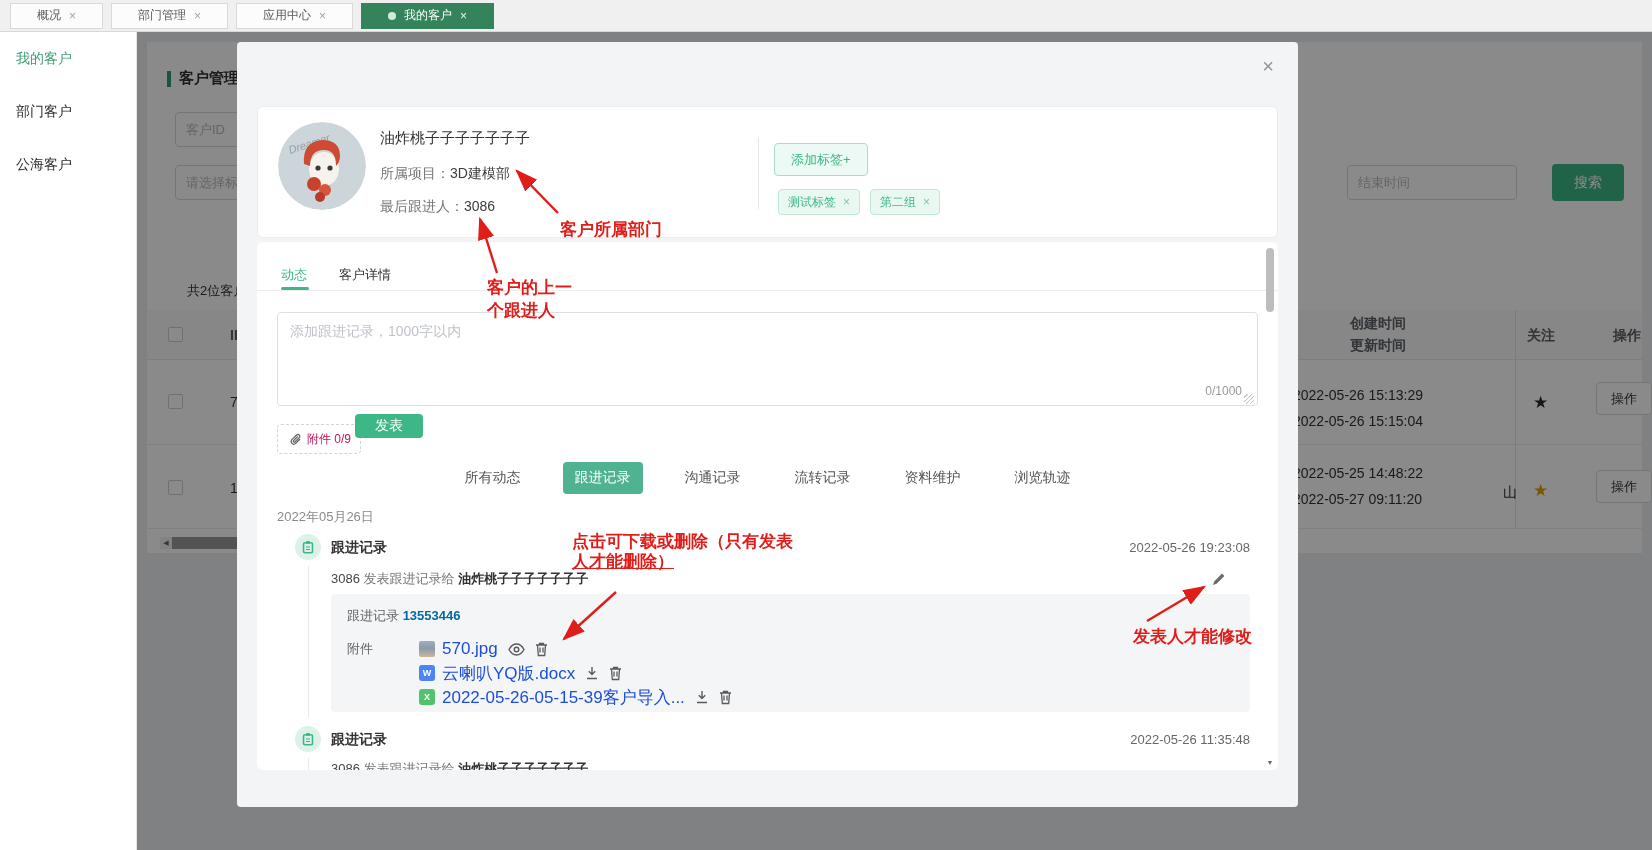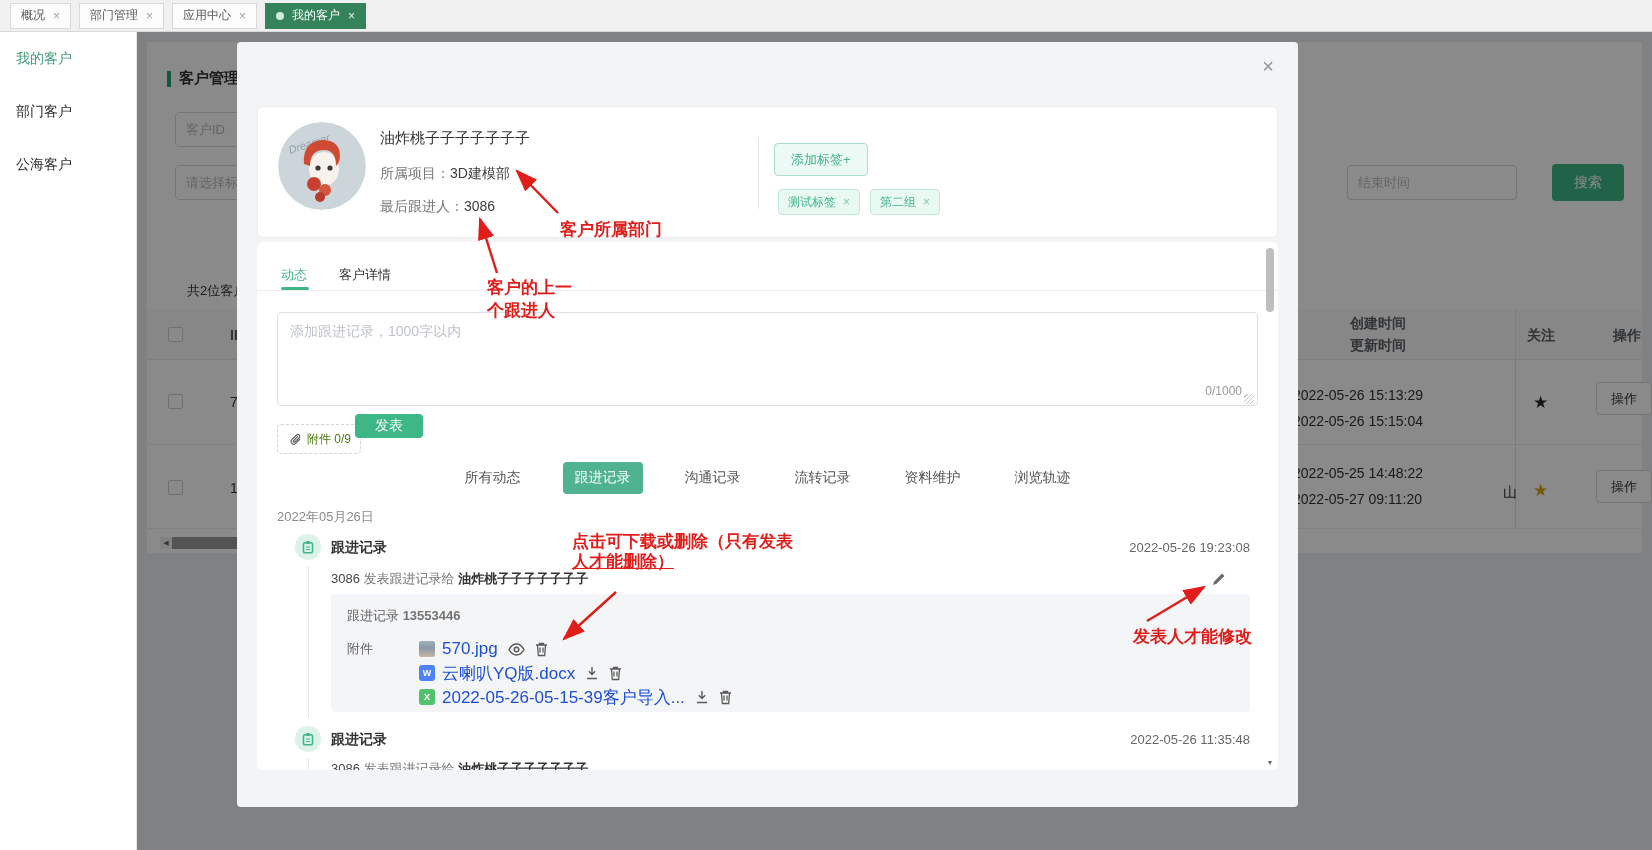--- a/index.html
+++ b/index.html
@@ -2,21 +2,21 @@
 <html><head>
 <meta charset="utf-8">
 <style>
   * { margin:0; padding:0; box-sizing:border-box; }
   html,body { width:1652px; height:850px; font-family:"Liberation Sans","DejaVu Sans",sans-serif; background:#fff; }
   #app { position:relative; width:1652px; height:850px; overflow:hidden; }
 
   
   .topbar { position:absolute; left:0; top:0; width:100%; height:32px; background:#f0f0f0;
             border-bottom:1px solid #d8d8d8; display:flex; align-items:center; padding-left:10px; gap:8px; z-index:6; }
-  .ttab { height:26px; display:inline-flex; align-items:center; padding:0 10px; background:#fcfcfc;
+  .ttab { height:26px; display:inline-flex; align-items:center; padding:0 26px; background:#fcfcfc;
           border:1px solid #d9d9d9; font-size:12px; color:#595959; gap:8px; cursor:pointer; }
   .ttab .x { color:#a3a3a3; font-size:12px; }
   .ttab.active { background:#35835b; border-color:#35835b; color:#fff; }
   .ttab.active .dot { width:8px; height:8px; border-radius:50%; background:#cdeddd; display:inline-block; font-size:0; }
   .ttab.active .x { color:#e8f5ee; }
 
   
   .sidebar { position:absolute; left:0; top:32px; width:137px; bottom:0; background:#fff;
              border-right:1px solid #e6e6e6; z-index:6; }
   .side-item { height:53px; display:flex; align-items:center; padding-left:16px; font-size:14px; color:#2b2b2b; cursor:pointer; }
@@ -78,41 +78,41 @@
   .mtab.active { color:#3eb786; }
   .mtab-underline { position:absolute; left:24px; top:45px; width:28px; height:3px; background:#3eb786; border-radius:2px; }
   .tabs-hr { position:absolute; left:0; top:48px; width:100%; height:0; border-bottom:1px solid #ececec; }
   .note-ta { position:absolute; left:20px; top:70px; width:981px; height:94px; border:1px solid #dcdfe6; border-radius:4px;
              resize:none; font-size:14px; color:#333; padding:10px 12px; font-family:inherit; }
   .note-ta::placeholder { color:#bfc3c9; }
   .counter { position:absolute; right:36px; top:142px; font-size:12px; color:#999; }
   .grip { position:absolute; right:24px; top:152px; width:10px; height:10px;
           background:repeating-linear-gradient(135deg, transparent 0 2px, #c2c2c2 2px 3px); }
   .attach-btn { position:absolute; left:20px; top:182px; height:30px; padding:0 9px; border:1px dashed #d4d4d4;
-                border-radius:4px; background:#fff; color:#4d7c0f; font-size:12px; display:inline-flex; align-items:center;
+                border-radius:4px; background:#fff; color:#be185d; font-size:12px; display:inline-flex; align-items:center;
                 gap:5px; cursor:pointer; font-family:inherit; }
   .publish-btn { position:absolute; left:98px; top:172px; width:68px; height:24px; background:#3eb786; border:none;
                  border-radius:4px; color:#fff; font-size:14px; cursor:pointer; font-family:inherit; }
   .filter-row { position:absolute; left:0; top:220px; width:100%; display:flex; justify-content:center; gap:30px; align-items:center; }
   .ftab { font-size:14px; color:#555; cursor:pointer; padding:7px 12px; border-radius:4px; }
   .ftab.active { background:#4fb290; color:#fff; }
   .feed-date { position:absolute; left:20px; top:266px; font-size:13px; color:#8a8a8a; }
   .rec-icon { position:absolute; left:38px; width:26px; height:26px; border-radius:50%; background:#dcf2e8;
               display:flex; align-items:center; justify-content:center; }
   .rec-title { position:absolute; left:74px; font-size:14px; font-weight:bold; color:#333; }
   .rec-time { position:absolute; right:28px; font-size:13px; color:#666; }
   .tline { position:absolute; left:51px; width:0; border-left:1px solid #e9e9e9; }
   .rec-sum { position:absolute; left:74px; font-size:13px; color:#777; }
   .rec-sum .actor { color:#444; }
   .rec-sum .target { color:#333; font-weight:bold; }
   .pencil { position:absolute; right:52px; top:330px; cursor:pointer; }
   .rec-box { position:absolute; left:74px; right:28px; top:352px; height:118px; background:#f4f5f7;
              border-radius:4px; padding:13px 16px; }
   .rb-line1 { font-size:13px; color:#666; }
-  .rb-line1 b { color:#737373; }
+  .rb-line1 b { color:#0369a1; }
   .rb-attach { display:flex; margin-top:12px; }
   .rb-attach .albl { width:72px; font-size:13px; color:#666; padding-top:3px; }
   .files { display:flex; flex-direction:column; }
   .frow { height:24px; display:flex; align-items:center; gap:7px; }
   .fthumb { width:16px; height:16px; border-radius:2px;
             background:linear-gradient(180deg,#9fb0bd 0%,#8a9aa8 45%,#c9b6a0 100%); }
   .fbadge { width:16px; height:16px; border-radius:3px; color:#fff; font-size:9px; font-weight:bold;
             display:flex; align-items:center; justify-content:center; }
   .fbadge.word { background:#4c83f7; } .fbadge.excel { background:#52c26d; }
   .fname { font-size:17px; color:#1d4ed8; cursor:pointer; }

